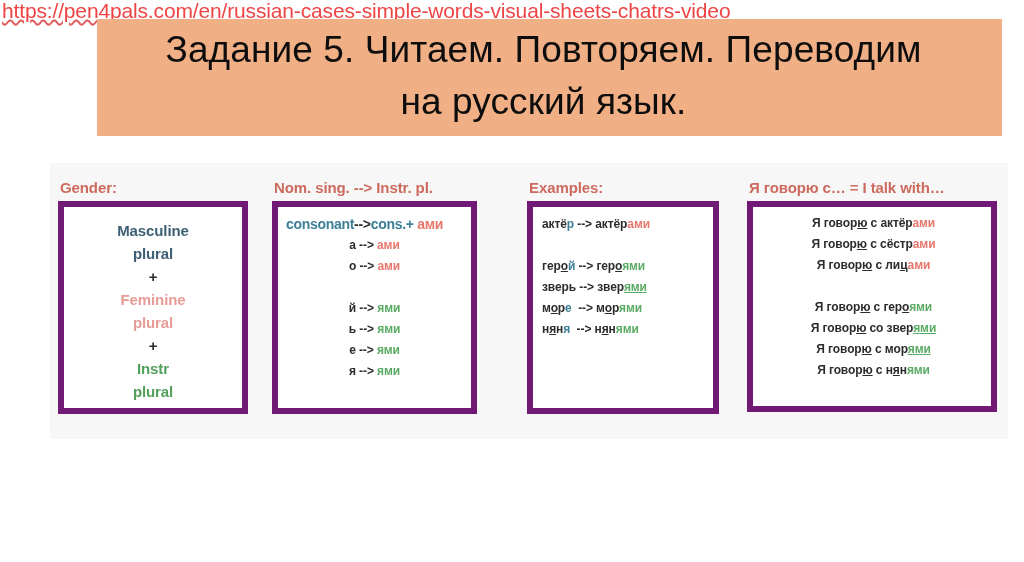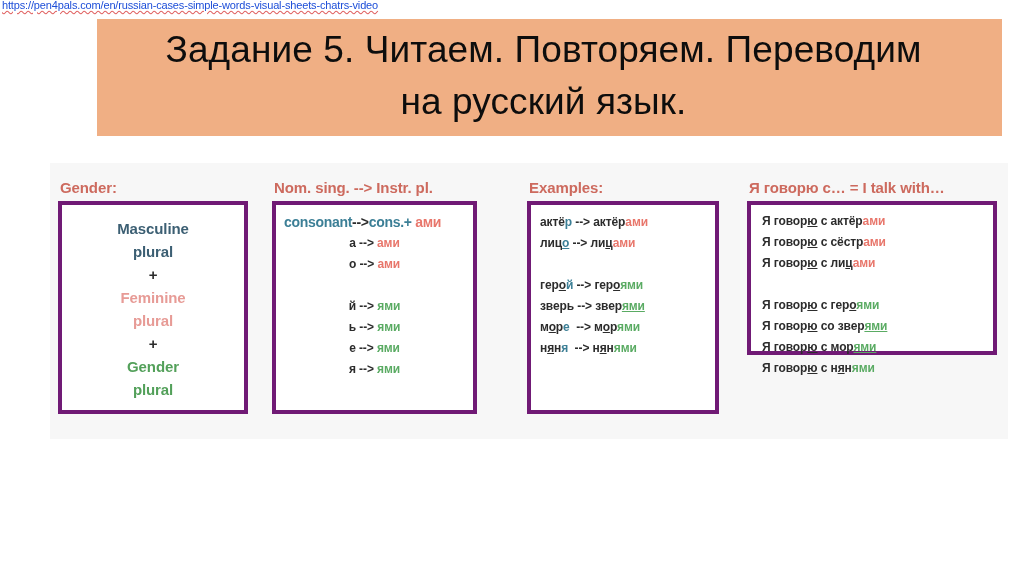--- a/index.html
+++ b/index.html
@@ -15,23 +15,23 @@
     font-family: "Liberation Sans", sans-serif;
     -webkit-font-smoothing: antialiased;
   }
 
   
   .url-bar {
     position: absolute;
     left: 2px;
     top: -1px;
     font-family: "Liberation Sans", sans-serif;
-    font-size: 11px;
+    font-size: 21px;
     letter-spacing: -0.15px;
-    color: #1d4ed8;
+    color: #ef4444;
     text-decoration: underline;
     text-decoration-color: #e06060;
     text-decoration-style: wavy;
     text-underline-offset: 1px;
     white-space: nowrap;
   }
 
   
   .title-banner {
     position: absolute;
@@ -84,21 +84,21 @@
     font-family: "Liberation Sans", sans-serif;
     font-size: 15px;
     font-weight: bold;
     color: #cd6a5e;
     letter-spacing: -0.1px;
     white-space: nowrap;
     margin-bottom: 5px;
     padding-left: 2px;
   }
   .col-box {
-    border: 4px solid #701a75;
+    border: 6px solid #701a75;
     background: #ffffff;
     box-sizing: border-box;
     padding: 6px 8px 8px 8px;
   }
 
   .line {
     font-family: "Liberation Sans", sans-serif;
     font-size: 12px;
     font-weight: bold;
     line-height: 21px;
@@ -124,21 +124,21 @@
   .c2 .col-box { width: 205px; height: 213px; padding-top: 7px; }
   .c2 .line { text-align: center; }
   .c2 .line.first { text-align: left; font-size: 14px; letter-spacing: -0.3px; }
 
   
   .c3 { left: 477px; width: 192px; }
   .c3 .col-box { width: 192px; height: 213px; padding-top: 7px; padding-left: 9px; }
 
   
   .c4 { left: 697px; width: 250px; }
-  .c4 .col-box { width: 250px; height: 154px; padding-left: 11px; }
+  .c4 .col-box { width: 250px; height: 211px; padding-left: 11px; text-align: center; }
 
   
   .teal { color: #3c7f96; }
   .red  { color: #e8766b; }
   .green{ color: #5aab63; }
   .u    { text-decoration: underline; text-underline-offset: 1px; }
   .u-teal { color: #3c7f96; text-decoration: underline; text-underline-offset: 1px; }
   .u-green{ color: #5aab63; text-decoration: underline; text-underline-offset: 1px; }
   .dark { color: #2c2c2c; }
 </style>
@@ -157,21 +157,21 @@
 
     <div class="col c1">
       <div class="col-head">Gender:</div>
       <div class="col-box">
         <div class="line masc">Masculine</div>
         <div class="line masc">plural</div>
         <div class="line plusrow">+</div>
         <div class="line fem">Feminine</div>
         <div class="line fem">plural</div>
         <div class="line plusrow">+</div>
-        <div class="line neut">Gender</div>
+        <div class="line neut">Instr</div>
         <div class="line neut">plural</div>
       </div>
     </div>
 
     <div class="col c2">
       <div class="col-head">Nom. sing. --&gt; Instr. pl.</div>
       <div class="col-box">
         <div class="line first"><span class="teal">consonant</span><span class="dark">--&gt;</span><span class="teal">cons.+ </span><span class="red">ами</span></div>
         <div class="line"><span class="dark">а</span>&nbsp;<span class="dark">--&gt;</span>&nbsp;<span class="red">ами</span></div>
         <div class="line"><span class="dark">о</span>&nbsp;<span class="dark">--&gt;</span>&nbsp;<span class="red">ами</span></div>
@@ -180,21 +180,20 @@
         <div class="line"><span class="dark">ь</span>&nbsp;<span class="dark">--&gt;</span>&nbsp;<span class="green">ями</span></div>
         <div class="line"><span class="dark">е</span>&nbsp;<span class="dark">--&gt;</span>&nbsp;<span class="green">ями</span></div>
         <div class="line"><span class="dark">я</span>&nbsp;<span class="dark">--&gt;</span>&nbsp;<span class="green">ями</span></div>
       </div>
     </div>
 
     <div class="col c3">
       <div class="col-head">Examples:</div>
       <div class="col-box">
         <div class="line"><span class="dark">актё</span><span class="teal">р</span>&nbsp;<span class="dark">--&gt;</span>&nbsp;<span class="dark">актёр</span><span class="red">ами</span></div>
-        <div class="line"><span class="dark">лиц</span><span class="u-teal">о</span>&nbsp;<span class="dark">--&gt;</span>&nbsp;<span class="dark">ли<span class="u">ц</span></span><span class="red">ами</span></div>
         <div class="spacer"></div>
         <div class="line"><span class="dark">гер<span class="u">о</span></span><span class="teal">й</span>&nbsp;<span class="dark">--&gt;</span>&nbsp;<span class="dark">гер<span class="u">о</span></span><span class="green">ями</span></div>
         <div class="line"><span class="dark">зверь</span>&nbsp;<span class="dark">--&gt;</span>&nbsp;<span class="dark">звер</span><span class="u-green">ями</span></div>
         <div class="line"><span class="dark">м<span class="u">о</span>р</span><span class="teal">е</span>&nbsp;&nbsp;<span class="dark">--&gt;</span>&nbsp;<span class="dark">м<span class="u">о</span>р</span><span class="green">ями</span></div>
         <div class="line"><span class="dark">н<span class="u">я</span>н</span><span class="teal">я</span>&nbsp;&nbsp;<span class="dark">--&gt;</span>&nbsp;<span class="dark">н<span class="u">я</span>н</span><span class="green">ями</span></div>
       </div>
     </div>
 
     <div class="col c4">
       <div class="col-head">Я говорю с… = I talk with…</div>

